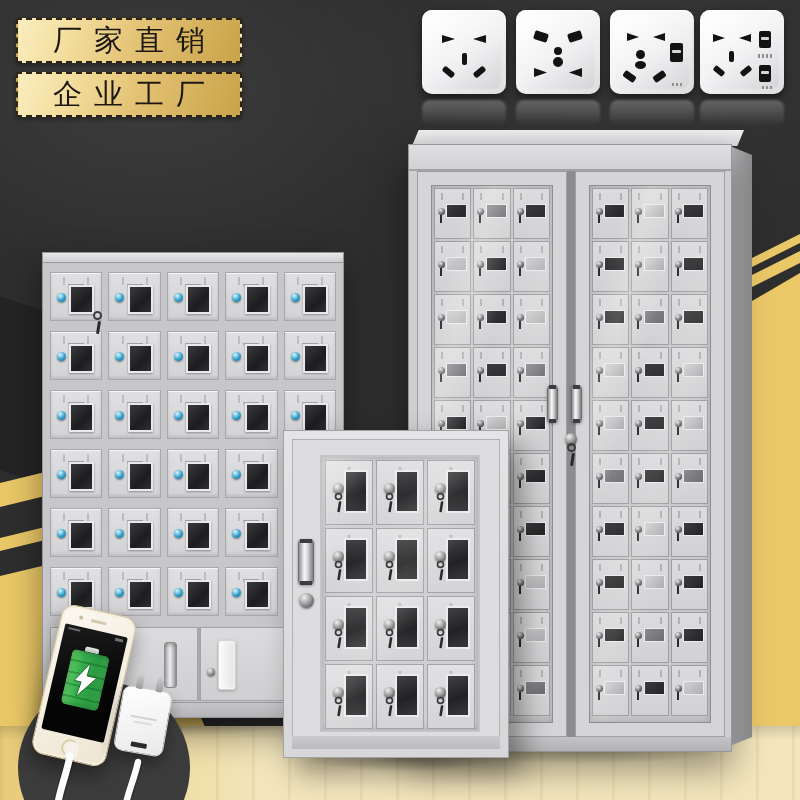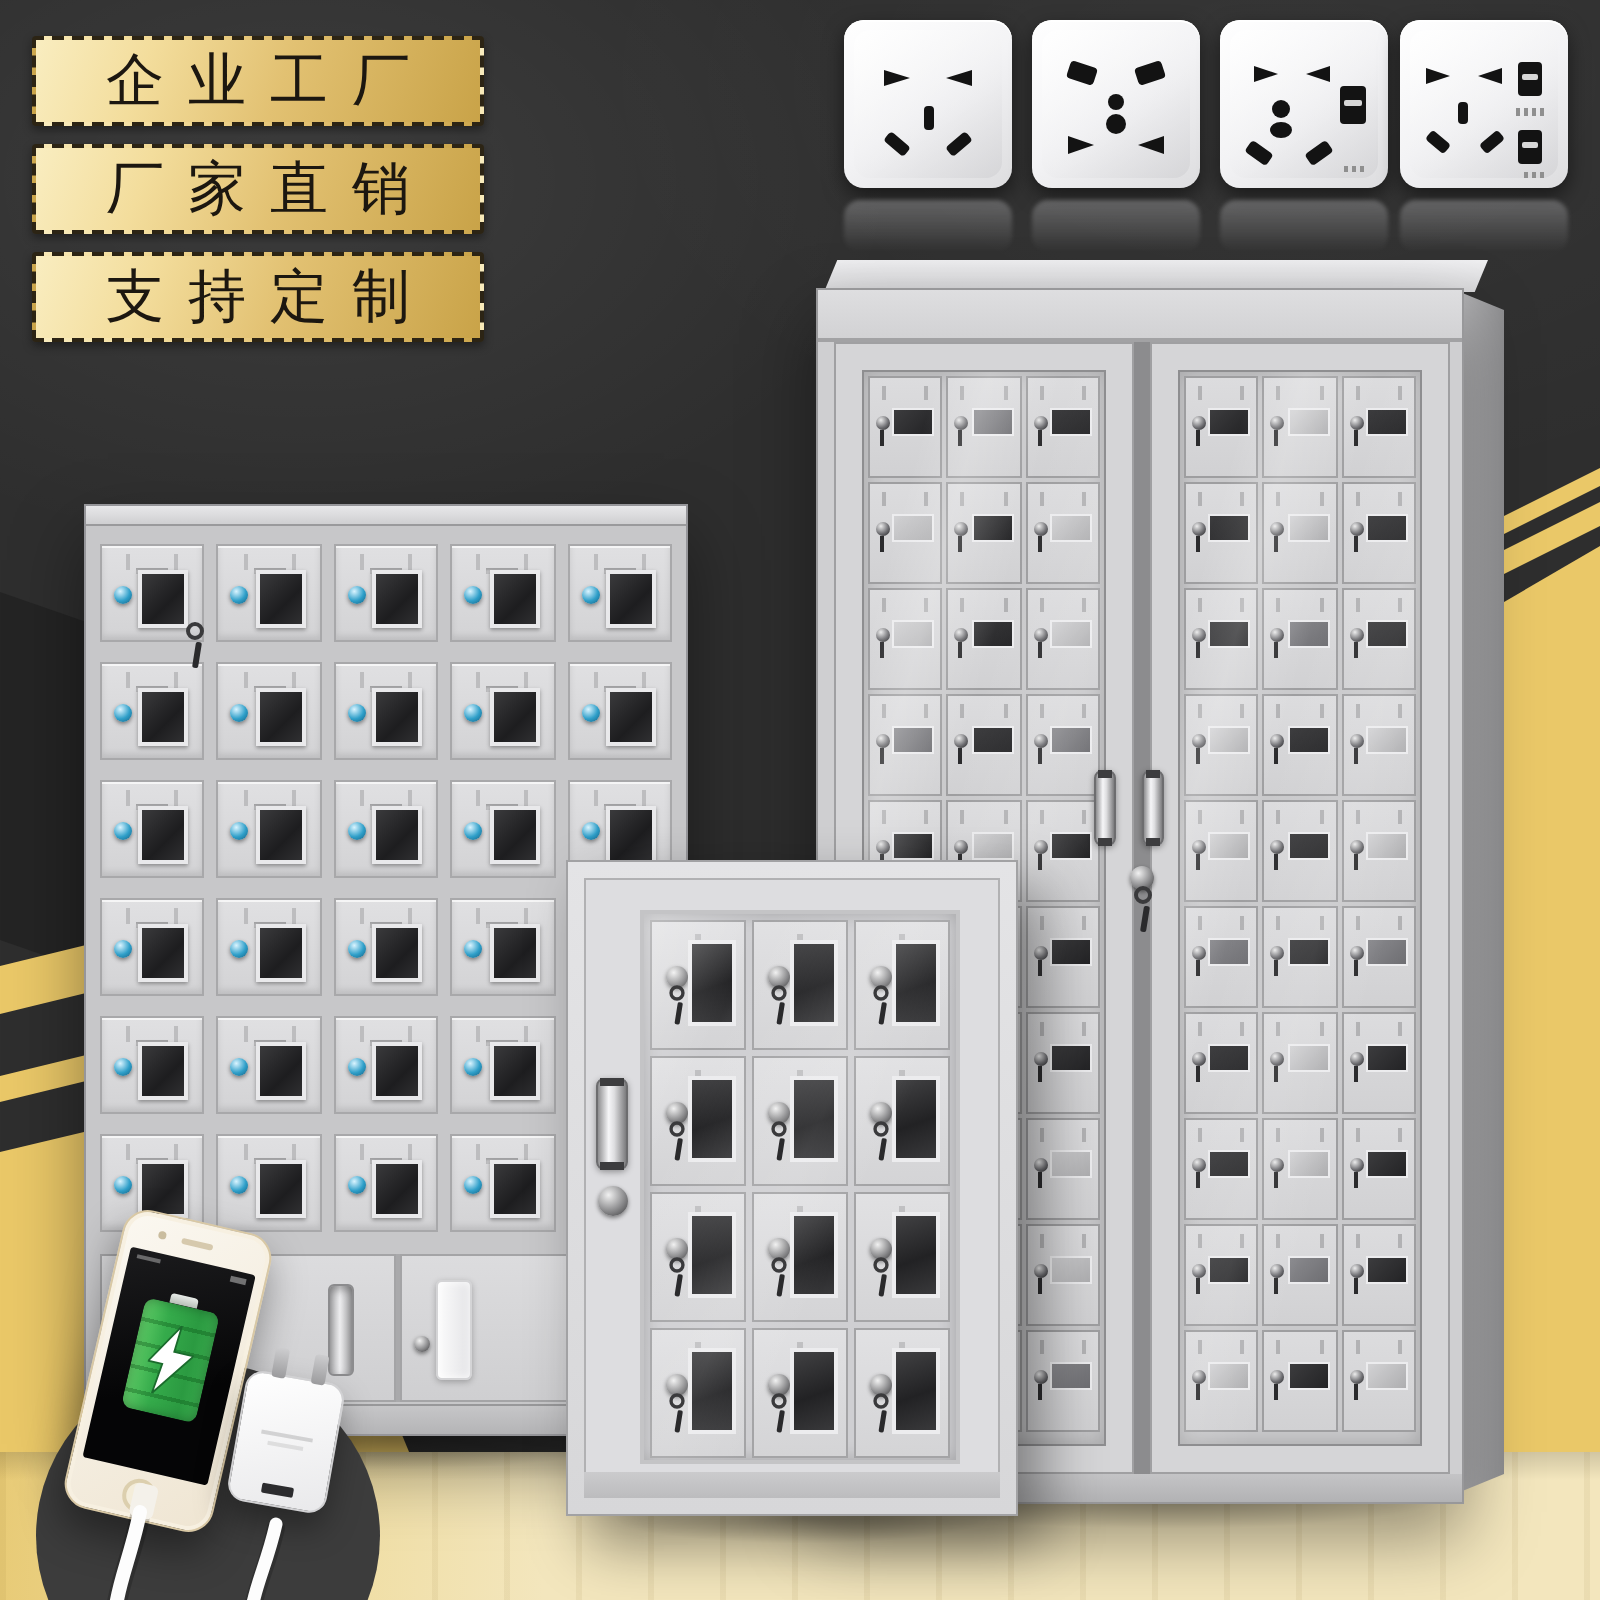--- a/index.html
+++ b/index.html
@@ -190,27 +190,24 @@
   <div class="bg-shape goldRa"></div>
   <div class="bg-shape goldRb"></div>
   <div class="bg-shape goldRc"></div>
   <div class="floor"></div>
   <div class="fshadow" style="left:36px;top:698px;width:320px;height:42px;"></div>
   <div class="fshadow" style="left:398px;top:726px;width:370px;height:44px;"></div>
   <div class="fshadow" style="left:276px;top:742px;width:250px;height:34px;"></div>
 
   <div id="badges">
       <div class="badge">
+        <span>厂家直销</span>
+      </div>
+      <div class="badge">
         <span>企业工厂</span>
-      </div>
-      <div class="badge">
-        <span>厂家直销</span>
-      </div>
-      <div class="badge">
-        <span>支持定制</span>
       </div>
     </div>
 
 
   <div id="sockets">
       <div class="socket" style="left: 422px; top: 10px;">
         <div class="p p-tl" style="left: 20px; top: 25px; width: 13px; height: 8px;"></div>
         <div class="p p-tr" style="left: 51px; top: 25px; width: 13px; height: 8px;"></div>
         <div class="p p-r" style="left: 40px; top: 43px; width: 5px; height: 12px;"></div>
         <div class="p p-r" style="left: 20px; top: 59px; width: 13px; height: 6px; transform: rotate(40deg);"></div>

